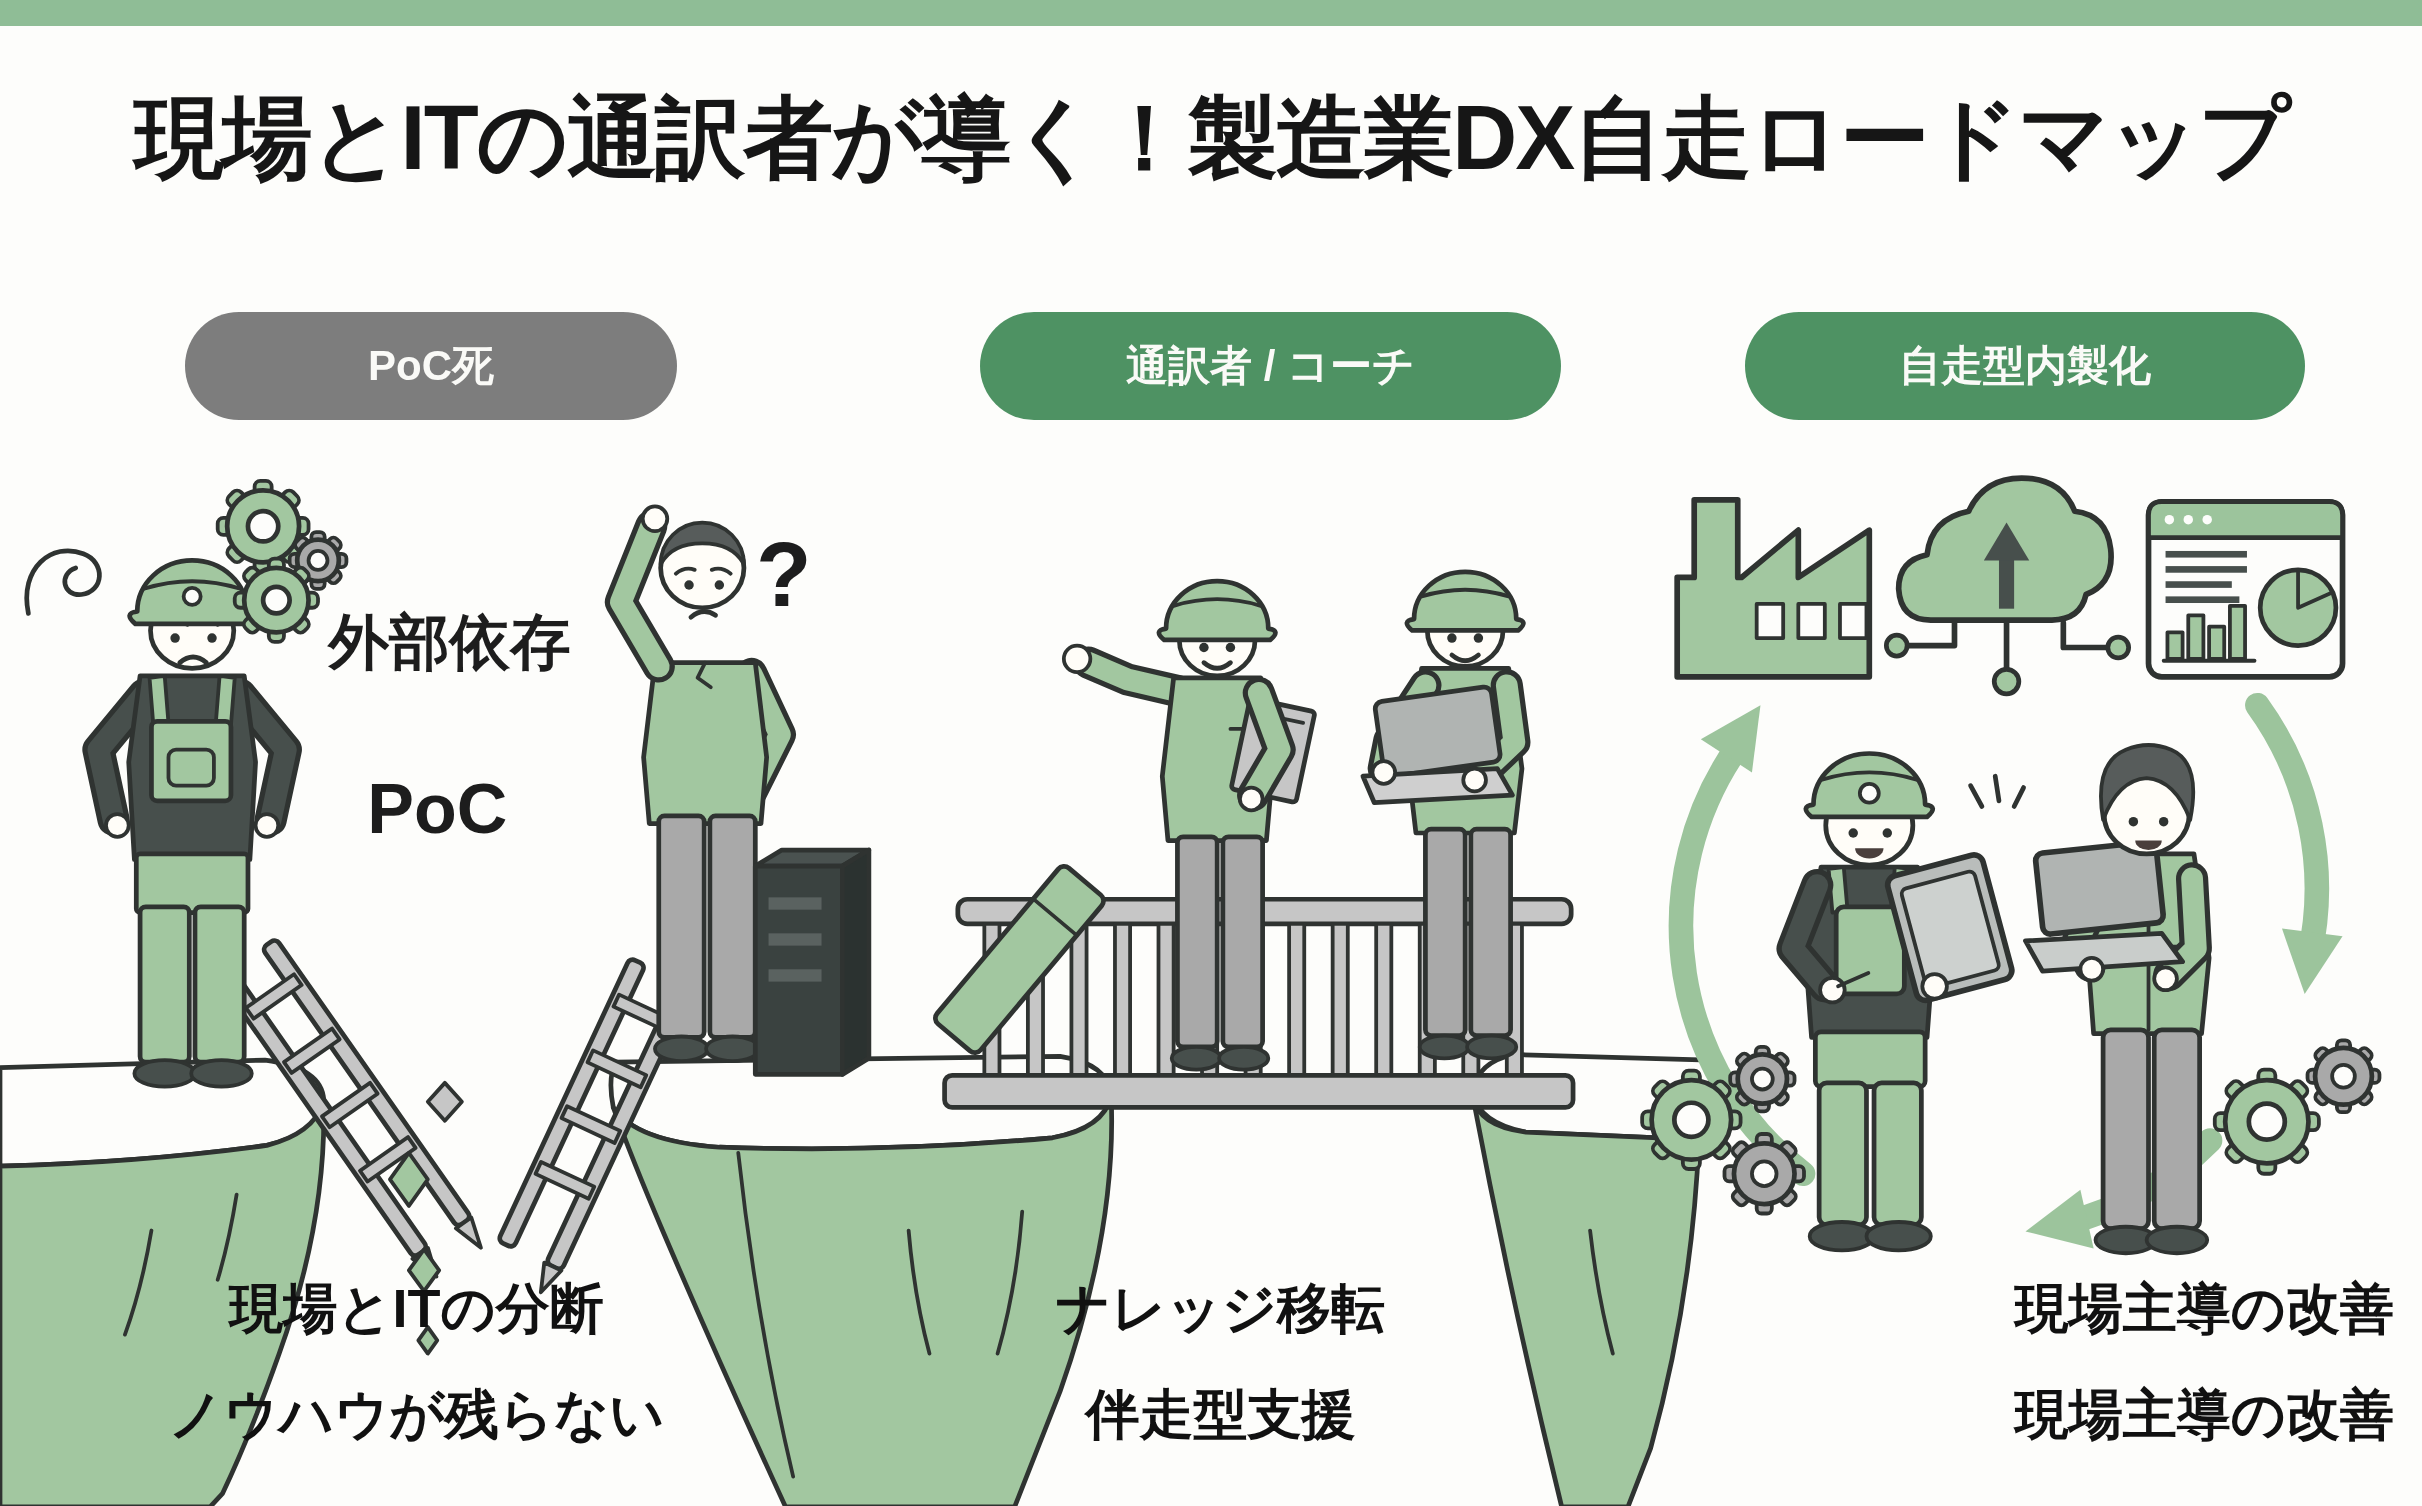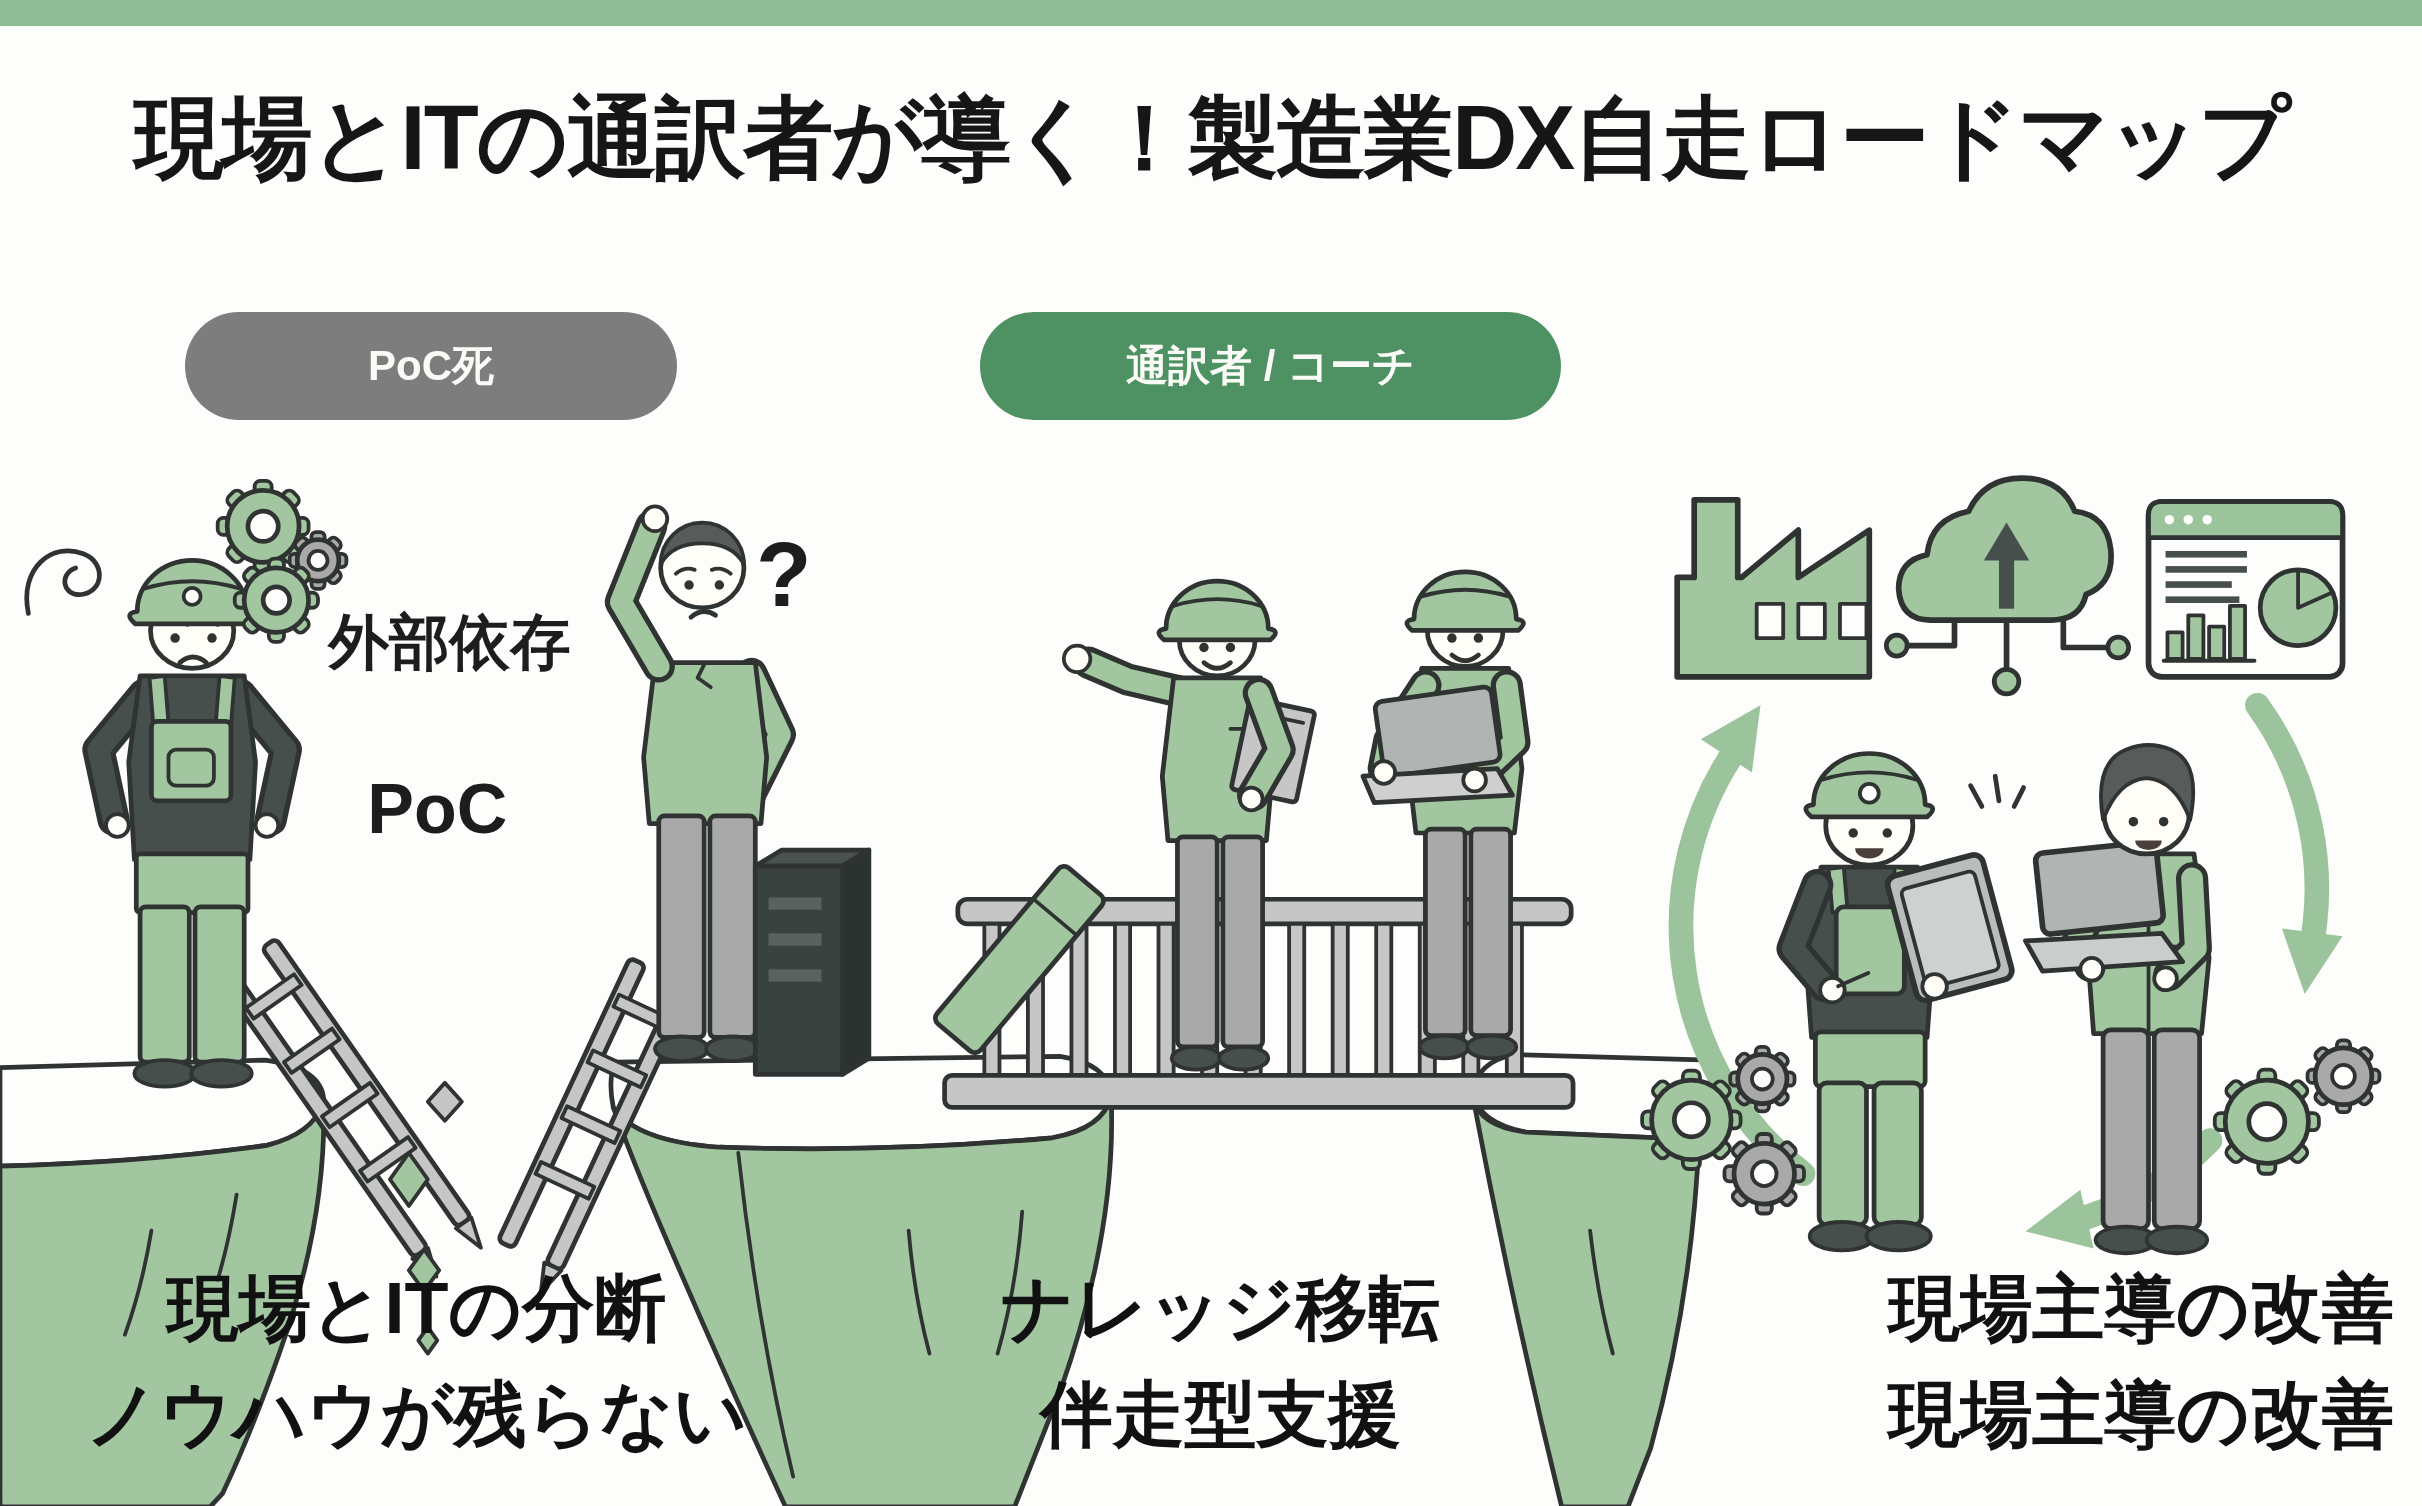--- a/index.html
+++ b/index.html
@@ -7,21 +7,21 @@
           font-family:"Liberation Sans","DejaVu Sans",sans-serif;padding-left:20px;}
   .topbar{position:absolute;left:0;top:0;width:2423px;height:25.6px;}
   .title{position:absolute;left:0;top:78px;width:2423px;text-align:center;
          font-size:90px;font-weight:900;color:#161616;letter-spacing:-1.9px;}
   .badge{position:absolute;top:312px;height:108px;border-radius:59px;display:flex;
          align-items:center;justify-content:center;color:#fafaf7;font-size:42px;font-weight:800;}
   .badge1{left:185px;width:492px;}
   .badge2{left:980px;width:581px;}
   .badge3{left:1745px;width:560px;}
   .caption{position:absolute;top:1255px;width:757px;text-align:center;color:#111;
-           font-size:72px;font-weight:900;line-height:106px;}
+           font-size:54px;font-weight:900;line-height:106px;}
   .cap1{left:38px;} .cap2{left:842px;} .cap3{left:1637px;text-align:right;}
   svg#art{position:absolute;left:0;top:0;}
   
   .s4{stroke:#2f3331;stroke-width:4;} .s5{stroke:#2f3331;stroke-width:5;} .s6{stroke:#2f3331;stroke-width:6;}
   .grn{fill:#a2c7a0;} .dark{fill:#474f4c;} .gray{fill:#a9a9a9;} .lgray{fill:#c6c6c6;}
   .skin{fill:#fffdf8;} .white{fill:#fdfdfb;} .ink{fill:#2f3331;} .hair{fill:#575c5b;}
   .nofill{fill:none;}
   .tube-o{fill:none;stroke:#2f3331;stroke-width:34;stroke-linecap:round;stroke-linejoin:round;}
   .tube-dark{fill:none;stroke:#474f4c;stroke-width:23;stroke-linecap:round;stroke-linejoin:round;}
   .tube-grn{fill:none;stroke:#a2c7a0;stroke-width:23;stroke-linecap:round;stroke-linejoin:round;}
@@ -35,20 +35,21 @@
 <body>
 
 <div id="canvas">
 
   <div class="topbar" style="background-color: rgb(143, 189, 150);"></div>
 
   <div class="title">現場とITの通訳者が導く！製造業DX自走ロードマップ</div>
 
   <div class="badge badge1" style="background-color: rgb(125, 125, 125);">PoC死</div>
   <div class="badge badge2" style="background-color: rgb(78, 146, 99);">通訳者 / コーチ</div>
+  <div class="badge badge3" style="background-color: rgb(78, 146, 99);">自走型内製化</div>
 
   <svg id="art" width="2423" height="1507" viewBox="0 0 2560 1592">
 
     <g>
       <path class="white s5" d="M0,1128 L280,1120 Q340,1128 342,1162 Q338,1196 282,1210 Q150,1228 0,1232 Z"></path>
       <path class="grn s5" d="M0,1232 Q150,1228 282,1210 Q330,1198 342,1165 Q345,1290 295,1430 Q265,1515 235,1578 L222,1592 L0,1592 Z"></path>
       <path class="line s4" d="M160,1300 q-10,60 -28,110"></path>
       <path class="line s4" d="M250,1262 q-8,50 -20,90"></path>
     </g>
 

